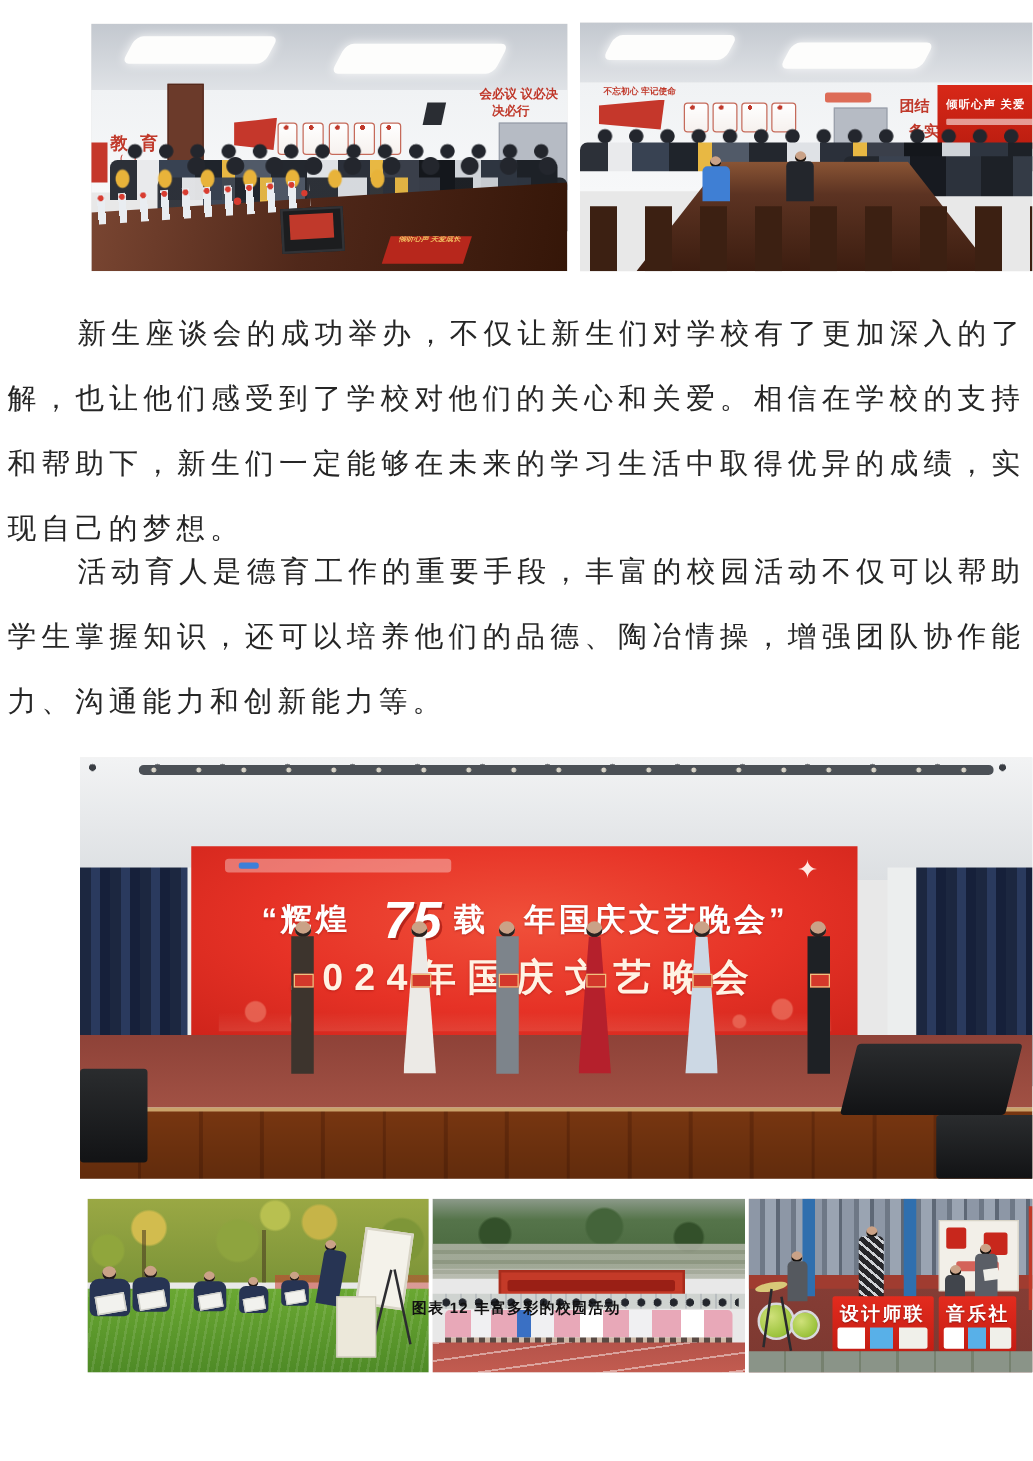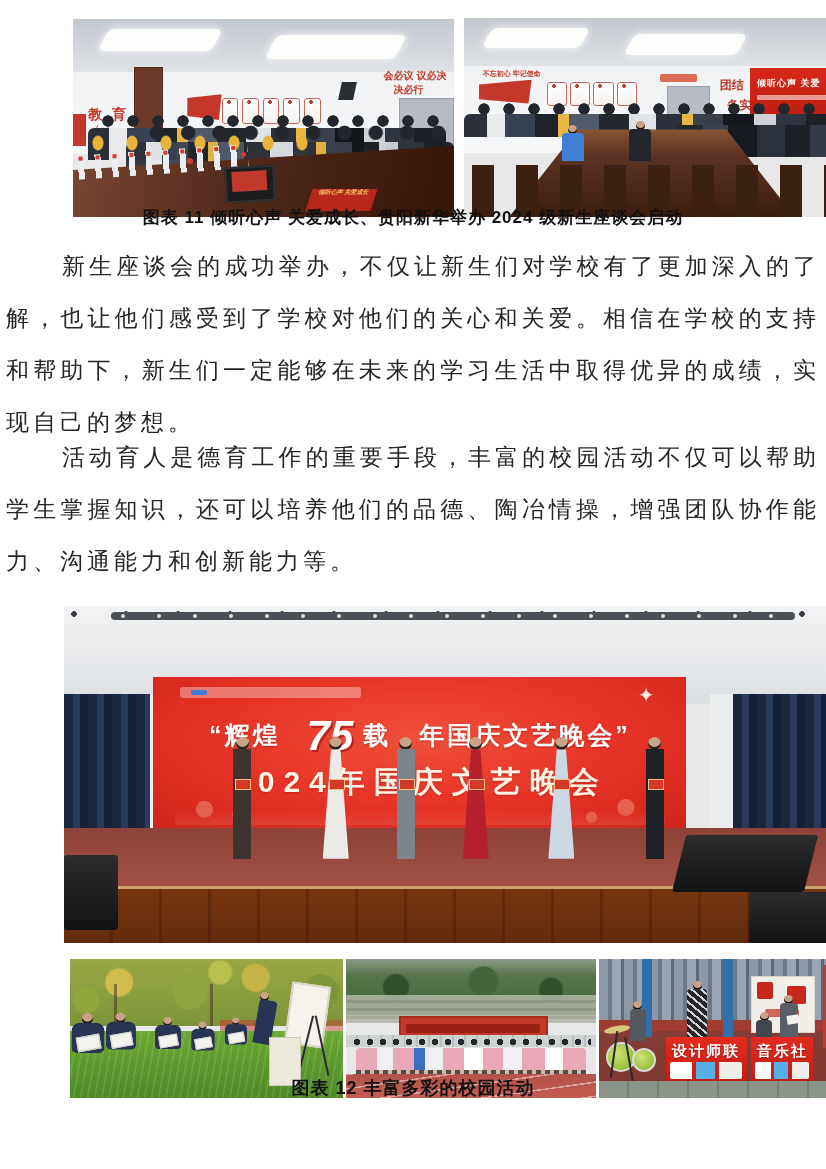--- a/index.html
+++ b/index.html
@@ -248,21 +248,20 @@
       <span class="hd"></span>
         <span class="bd" style="background:#3f7fd4;"></span>
     </div>
     <div class="abs fig" style="left:44%;top:52%;width:22px;height:40px;">
       <span class="hd"></span>
         <span class="bd" style="background:#23262c;"></span>
     </div>
     <div class="abs mr-chairs"></div>
   </figure>
 
-  <div class="caption" style="top:206px;">图表 11  倾听心声 关爱成长、贵阳新华举办 2024 级新生座谈会启动</div>
 
   <p class="para" style="top:432px;">活动育人是德育工作的重要手段，丰富的校园活动不仅可以帮助学生掌握知识，还可以培养他们的品德、陶冶情操，增强团队协作能力、沟通能力和创新能力等。</p>
   <p class="para" style="top:241px;">新生座谈会的成功举办，不仅让新生们对学校有了更加深入的了解，也让他们感受到了学校对他们的关心和关爱。相信在学校的支持和帮助下，新生们一定能够在未来的学习生活中取得优异的成绩，实现自己的梦想。</p>
 
   <figure class="photo ph-stage">
     <div class="abs st-ceil" style="left:0;top:0;width:100%;">
       <div class="abs st-ceil-dots"></div>
       <div class="abs st-band"></div>
     </div>
     <div class="abs st-wallside" style="left:0;width:12%;"></div>
@@ -406,15 +405,15 @@
       <div class="cards"></div>
     </div>
     <div class="abs cymbal" style="left:2%;top:48%;"></div>
     <div class="drum" style="left:3%;top:60%;width:26px;height:26px;"></div>
     <div class="drum" style="left:14%;top:64%;width:20px;height:20px;"></div>
     <div class="abs stand" style="left:6%;top:52%;height:34%;transform:rotate(8deg);"></div>
     <div class="abs stand" style="left:12%;top:56%;height:32%;transform:rotate(-10deg);"></div>
     <div class="abs cl-floor"></div>
   </figure>
 
-  <div class="caption" style="top:1076px;font-size:18px;text-align:center;">图表 12  丰富多彩的校园活动</div>
+  <div class="caption" style="top:1038px;font-size:12px;text-align:center;">图表 12  丰富多彩的校园活动</div>
 
 </div>
 
 </body></html>

